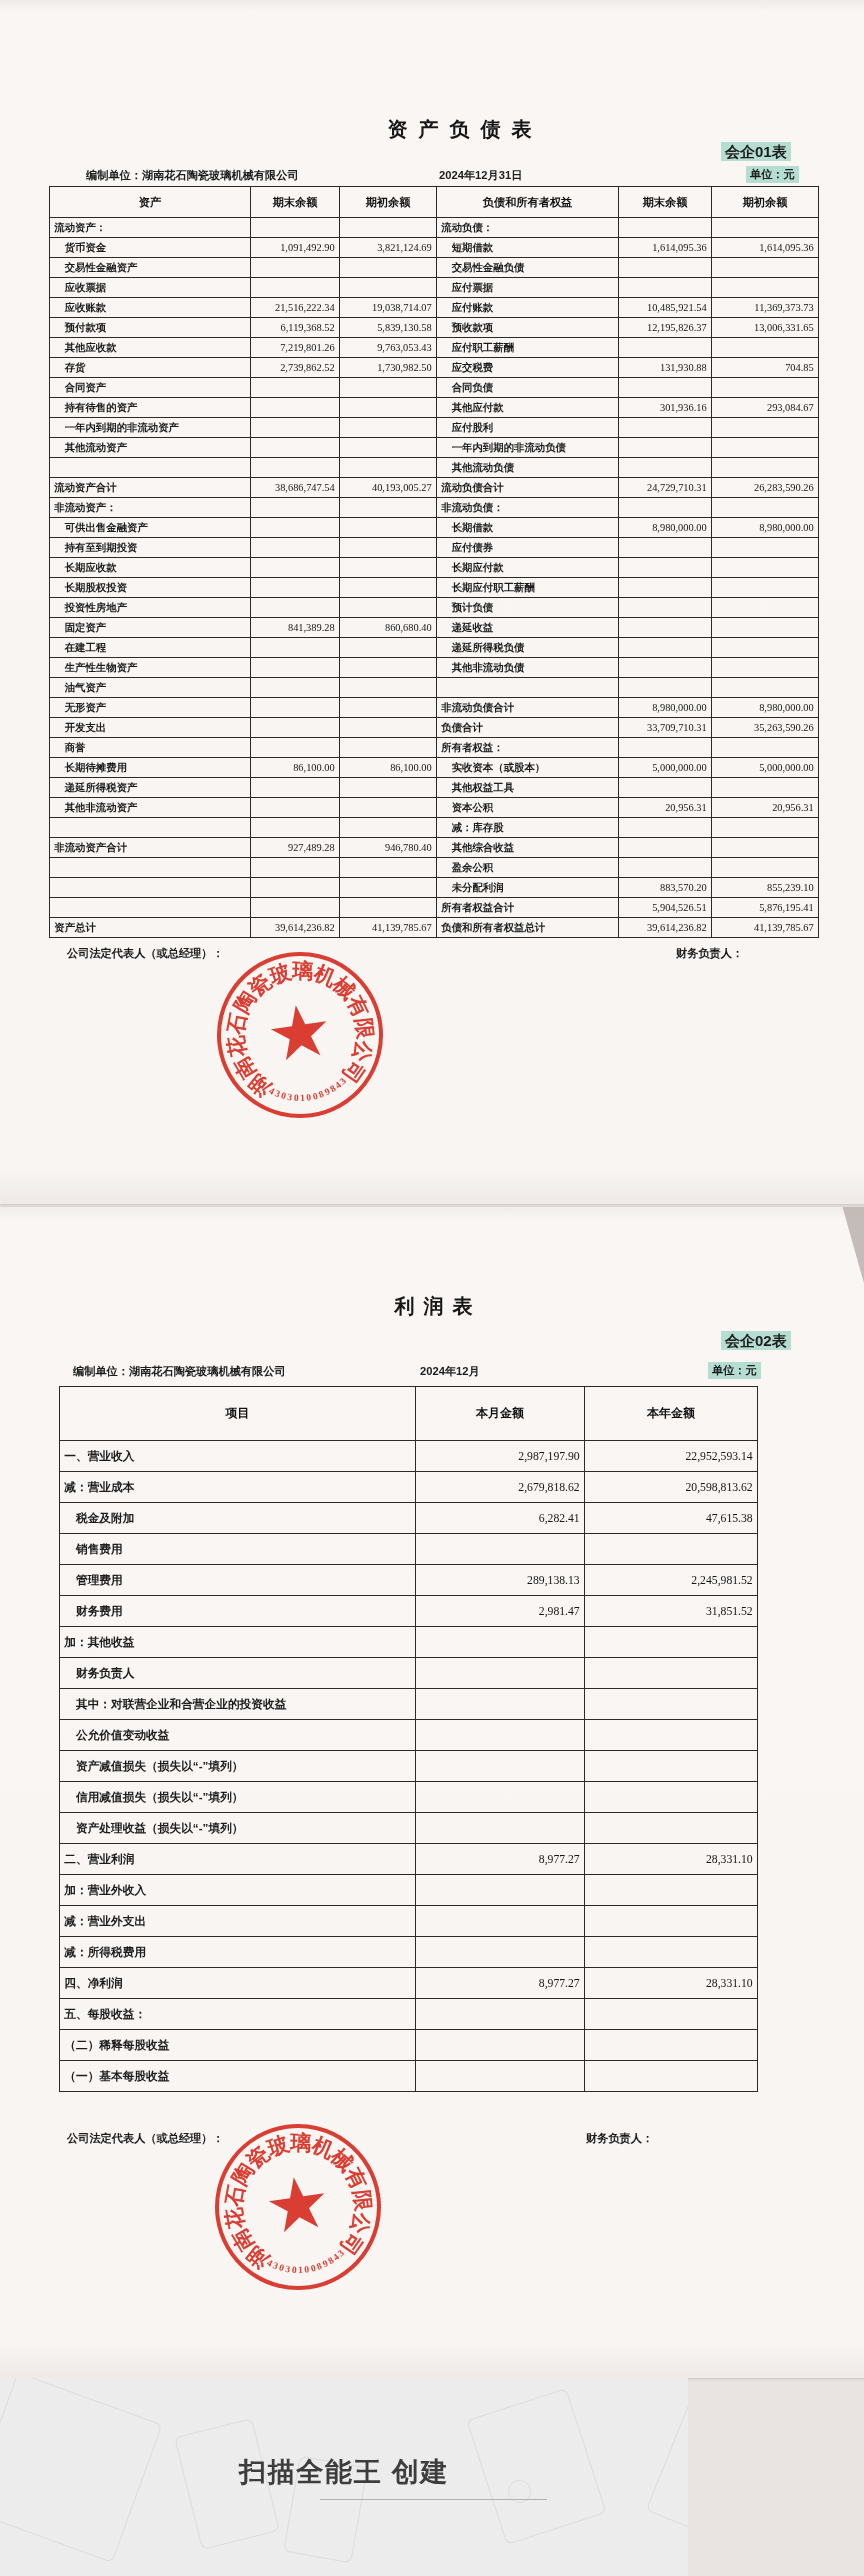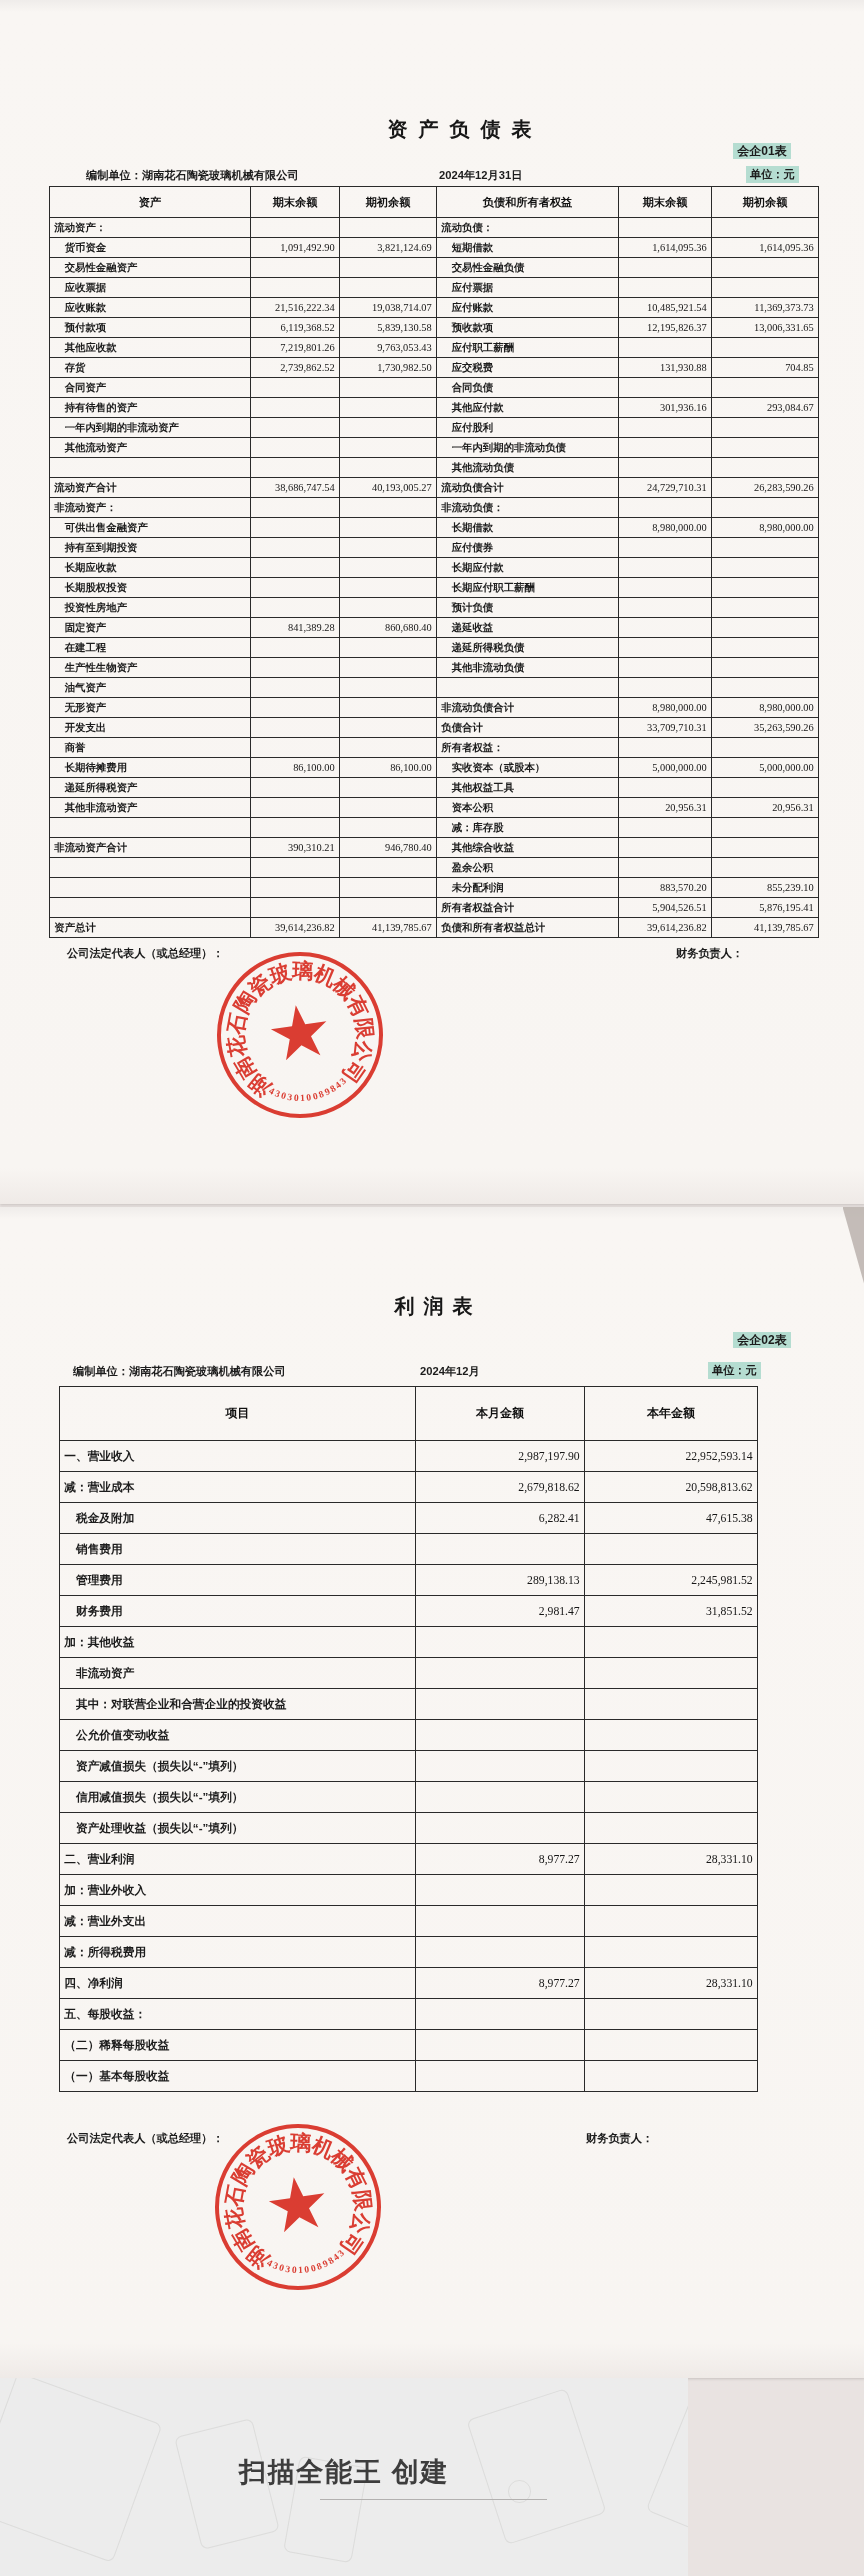--- a/index.html
+++ b/index.html
@@ -19,21 +19,21 @@
   #page2 { top:1207px; height:1171px; }
   .fold {
     position:absolute; right:0; top:0; width:22.5px; height:80px;
     background:#b6aea9; clip-path:polygon(100% 0,100% 100%,0 0); opacity:.8;
   }
   .doc-title {
     position:absolute; left:0; width:100%; text-align:center;
     font-size:20px; font-weight:bold; letter-spacing:.55em; text-indent:.55em;
     color:#171717;
   }
-  .form-code { position:absolute; font-size:12px; font-weight:bold; }
+  .form-code { position:absolute; font-size:15px; font-weight:bold; }
   .hl { background:rgba(114,196,176,.5); padding:0.9px 4.3px; }
   .info-line span { position:absolute; font-size:11.2px; font-weight:bold; white-space:pre; }
   table.fin {
     position:absolute; border-collapse:collapse; table-layout:fixed;
     background:transparent;
   }
   table.fin th, table.fin td {
     border:0.9px solid #2a2a2a; overflow:hidden; white-space:pre;
   }
   table.fin { border:1.7px solid #1f1f1f; }
@@ -367,21 +367,21 @@
         <tr>
           <td class="lbl"></td>
           <td class="num"></td>
           <td class="num"></td>
           <td class="lbl">　减：库存股</td>
           <td class="num"></td>
           <td class="num"></td>
         </tr>
         <tr>
           <td class="lbl">非流动资产合计</td>
-          <td class="num">390,310.21</td>
+          <td class="num">927,489.28</td>
           <td class="num">946,780.40</td>
           <td class="lbl">　其他综合收益</td>
           <td class="num"></td>
           <td class="num"></td>
         </tr>
         <tr>
           <td class="lbl"></td>
           <td class="num"></td>
           <td class="num"></td>
           <td class="lbl">　盈余公积</td>
@@ -507,21 +507,21 @@
           <td class="lbl">　财务费用</td>
           <td class="num">2,981.47</td>
           <td class="num">31,851.52</td>
         </tr>
         <tr>
           <td class="lbl">加：其他收益</td>
           <td class="num"></td>
           <td class="num"></td>
         </tr>
         <tr>
-          <td class="lbl">　非流动资产</td>
+          <td class="lbl">　财务负责人</td>
           <td class="num"></td>
           <td class="num"></td>
         </tr>
         <tr>
           <td class="lbl">　其中：对联营企业和合营企业的投资收益</td>
           <td class="num"></td>
           <td class="num"></td>
         </tr>
         <tr>
           <td class="lbl">　公允价值变动收益</td>

